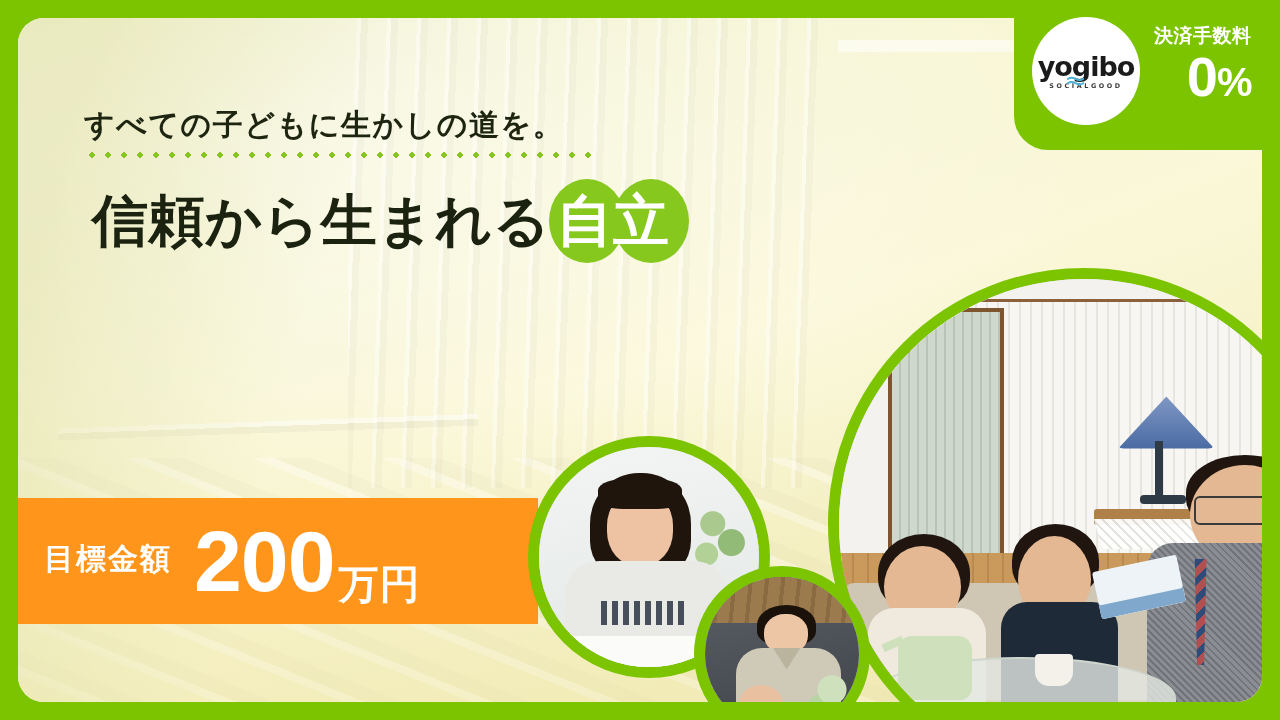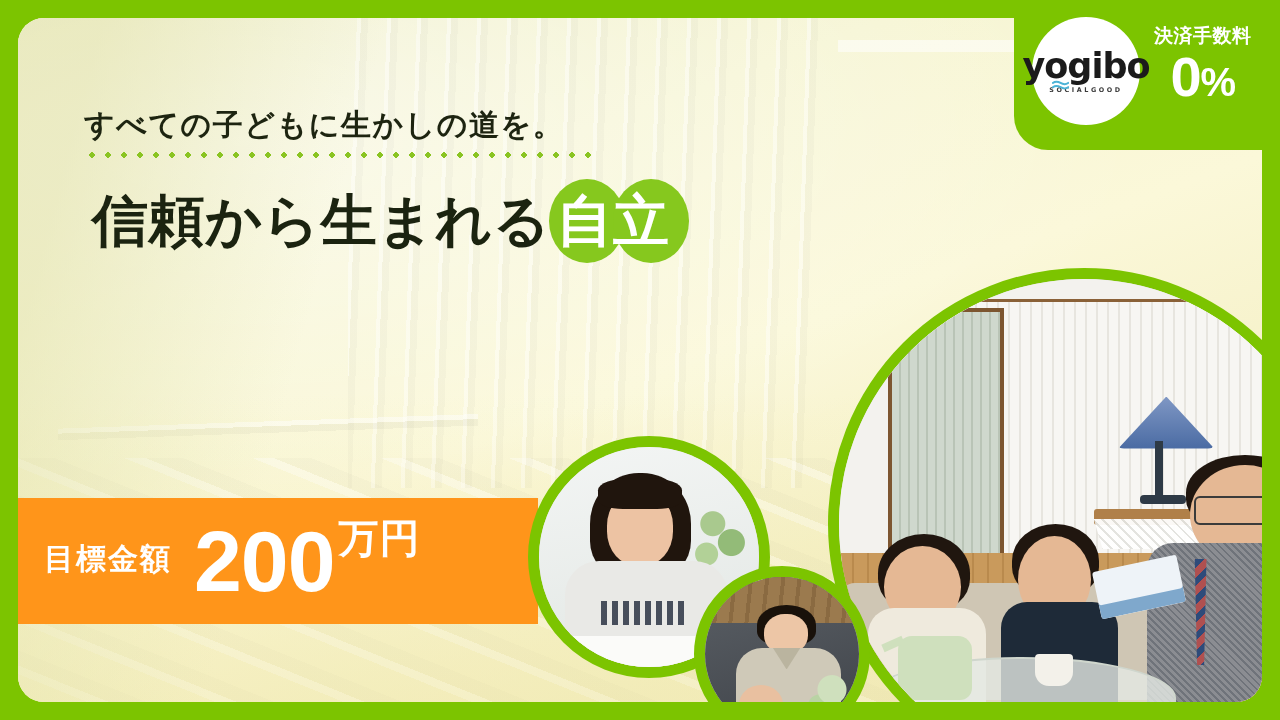--- a/index.html
+++ b/index.html
@@ -90,21 +90,21 @@
     background: #ffffff;
     display: flex;
     flex-direction: column;
     align-items: center;
     justify-content: center;
     flex: 0 0 auto;
     margin-top: 12px;
   }
   .logo-word {
     position: relative;
-    font-size: 35px;
+    font-size: 27px;
     font-weight: 700;
     letter-spacing: -1px;
     color: #1b1b1b;
     line-height: 1;
     font-family: "DejaVu Sans", sans-serif;
   }
   .logo-wave {
     position: absolute;
     left: 29px;
     bottom: -7px;
@@ -114,21 +114,21 @@
   .logo-sub {
     margin-top: 2px;
     font-size: 6.4px;
     letter-spacing: 2.6px;
     color: #3a3a3a;
     font-weight: 600;
     font-family: "DejaVu Sans", sans-serif;
   }
   .fee-block {
     color: #ffffff;
-    text-align: center;
+    text-align: right;
     margin-top: 1px;
     flex: 0 0 auto;
     padding-left: 4px;
   }
   .fee-label {
     font-size: 19px;
     font-weight: 700;
     letter-spacing: .5px;
     line-height: 1;
     white-space: nowrap;
@@ -247,21 +247,21 @@
     letter-spacing: 2px;
     line-height: 1;
     white-space: nowrap;
     font-family: Liberation Mono, monospace;
   }
   .amount-value {
     color: #ffffff;
     font-weight: 700;
     line-height: 1;
     display: flex;
-    align-items: flex-start;
+    align-items: flex-end;
     white-space: nowrap;
   }
   .amount-number { font-size: 86px; letter-spacing: -1px; }
   .amount-unit { font-size: 40px; margin-left: 4px; letter-spacing: 1px; }
 
   
   .photo {
     position: absolute;
     border-radius: 50%;
     overflow: hidden;

